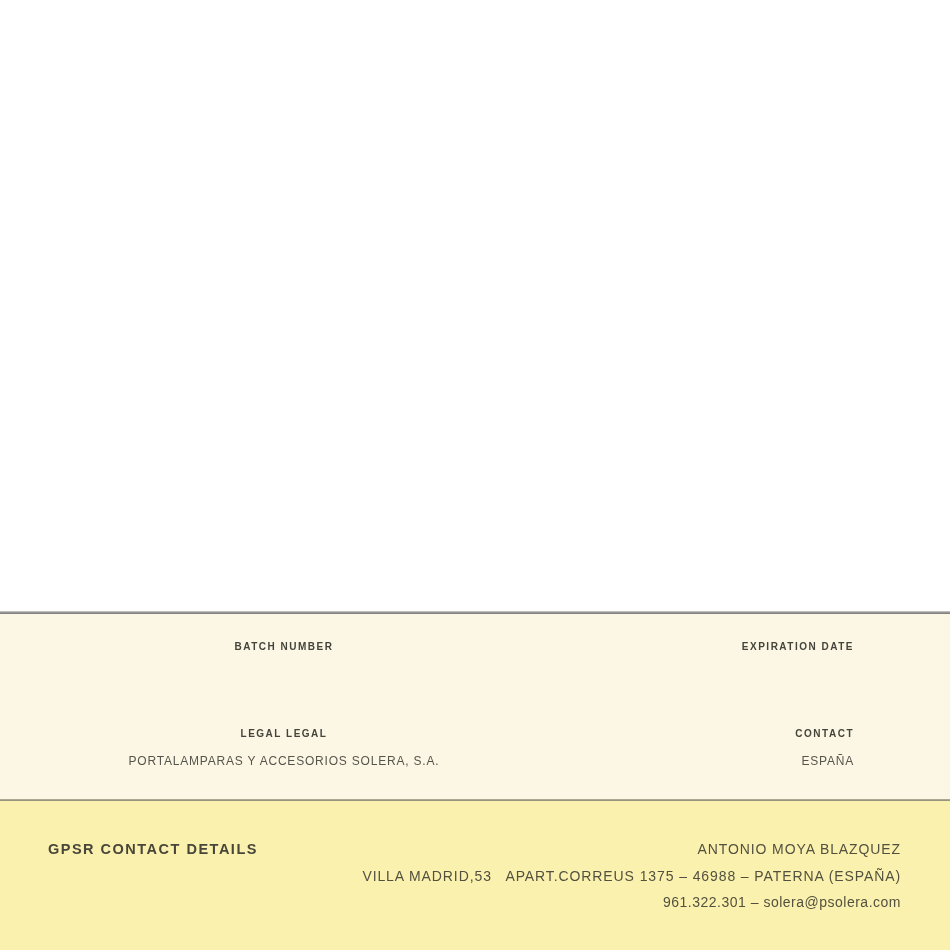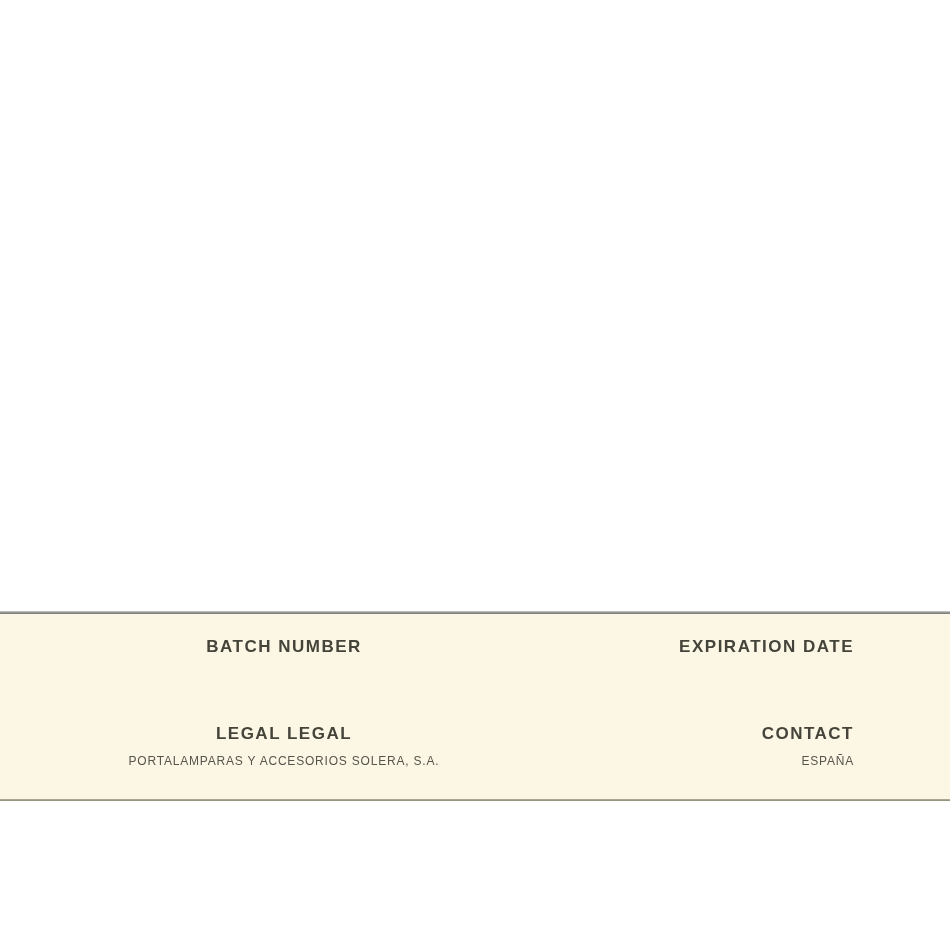--- a/index.html
+++ b/index.html
@@ -60,21 +60,21 @@
     width: 568px;
     text-align: center;
   }
   .col-right {
     position: absolute;
     left: 474px;
     width: 380px;
     text-align: right;
   }
   .field-label {
-    font-size: 17px;
+    font-size: 10px;
     font-weight: bold;
     letter-spacing: 1.5px;
     color: #45443a;
     line-height: 18px;
   }
   .field-value {
     font-size: 12px;
     font-weight: normal;
     letter-spacing: 0.8px;
     color: #56554b;
@@ -142,14 +142,20 @@
 
     <div class="row" style="top:138px;">
       <div class="col-left field-value">PORTALAMPARAS Y ACCESORIOS SOLERA, S.A.</div>
       <div class="col-right field-value">ESPAÑA</div>
     </div>
 
   </div>
 
   <div class="divider-mid"></div>
 
+  <div class="band-gpsr">
+    <div class="gpsr-title">GPSR CONTACT DETAILS</div>
+    <div class="gpsr-line gpsr-name">ANTONIO MOYA BLAZQUEZ</div>
+    <div class="gpsr-line gpsr-address">VILLA MADRID,53   APART.CORREUS 1375 – 46988 – PATERNA (ESPAÑA)</div>
+    <div class="gpsr-line gpsr-phone">961.322.301 – solera@psolera.com</div>
+  </div>
 
 </div>
 
 </body></html>

